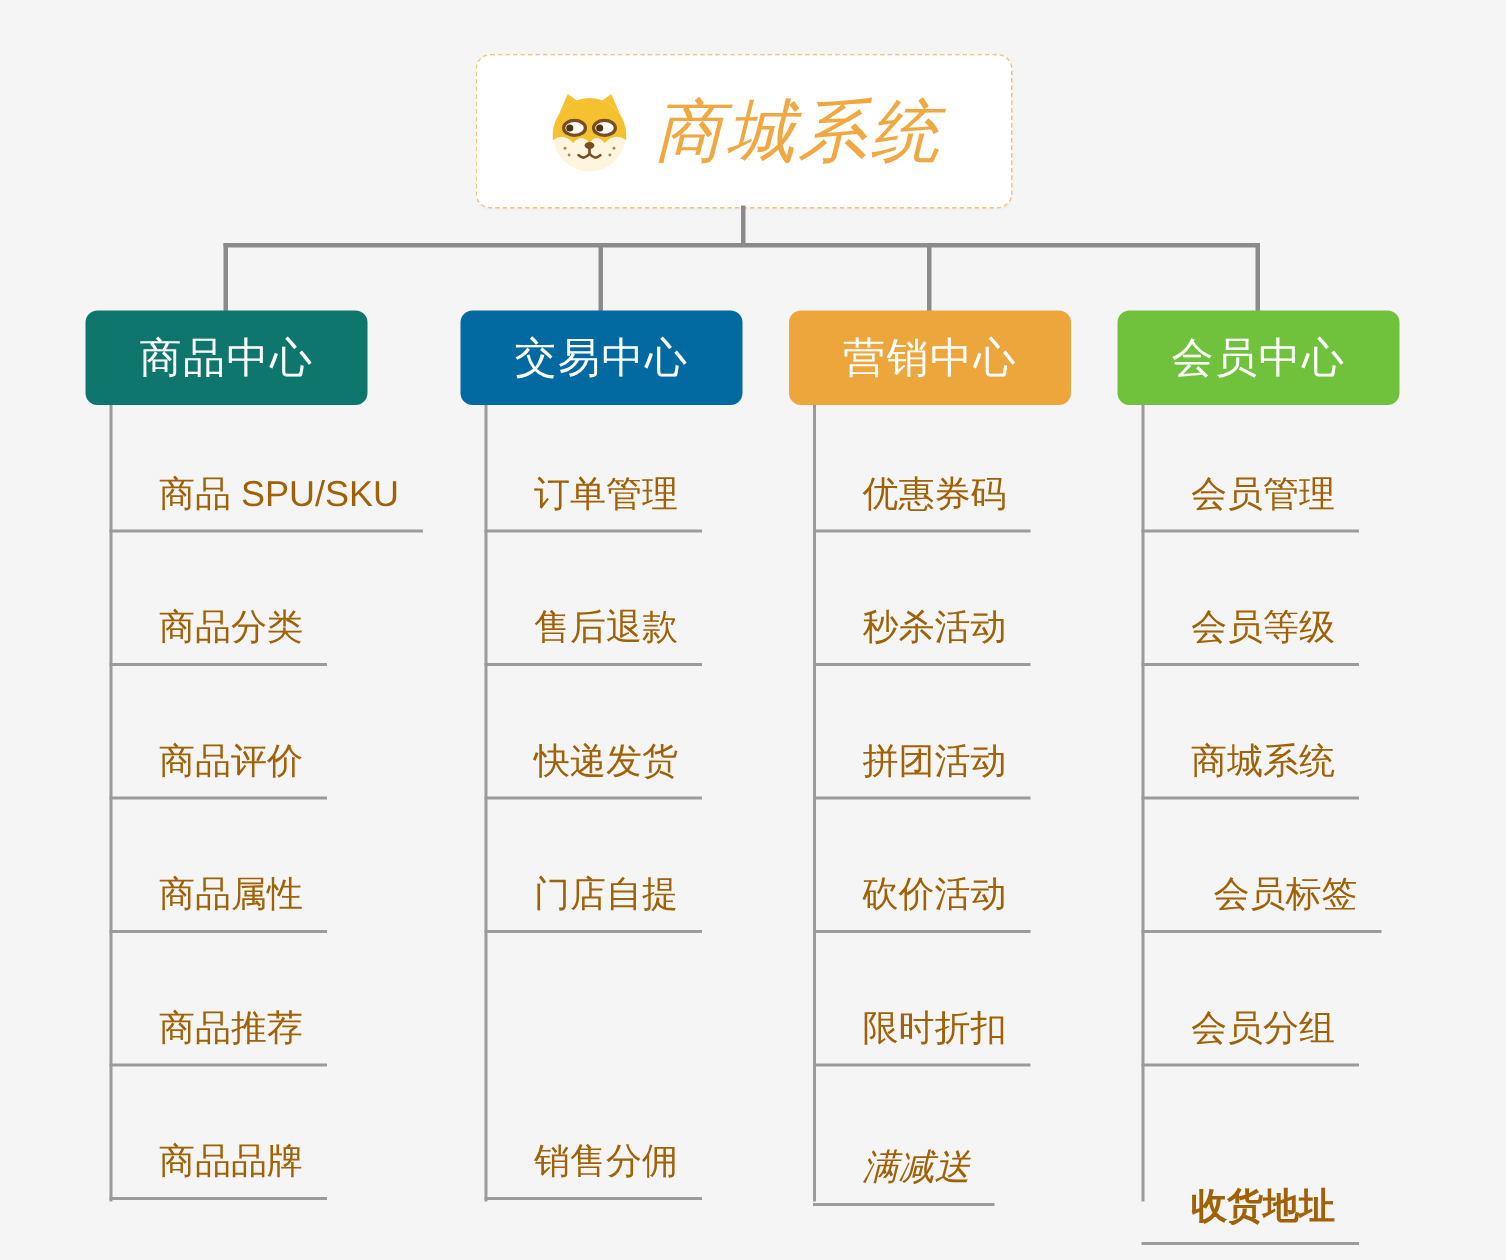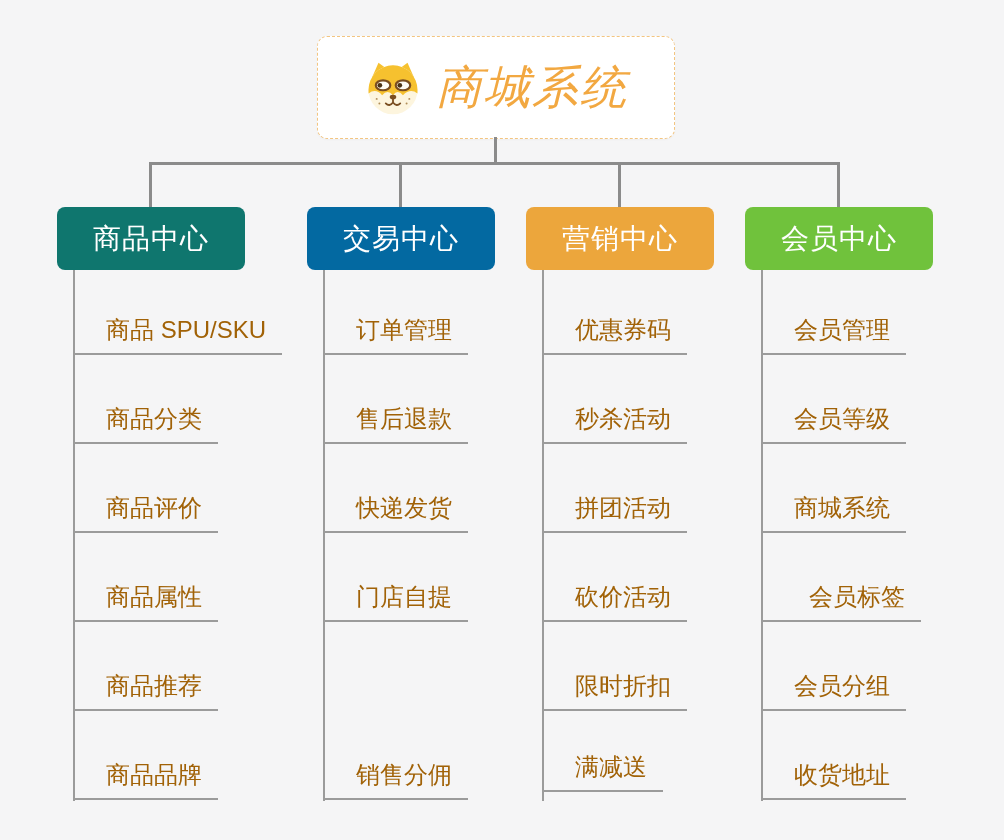--- a/index.html
+++ b/index.html
@@ -108,29 +108,29 @@
       <div class="branch branch-2">
     <div class="branch-box" style="background: rgb(236, 166, 60);">
       <span class="branch-label">营销中心</span>
     </div>
     <div class="trunk"></div>
   <div class="leaf" style="top: 107px;">优惠券码</div>
         <div class="leaf" style="top: 196px;">秒杀活动</div>
         <div class="leaf" style="top: 285px;">拼团活动</div>
         <div class="leaf" style="top: 374px;">砍价活动</div>
         <div class="leaf" style="top: 463px;">限时折扣</div>
-        <div class="leaf" style="top: 544px;">满减送</div>
+        <div class="leaf" style="top: 556px; font-style: italic;">满减送</div>
       </div>
       <div class="branch branch-3">
     <div class="branch-box" style="background: rgb(112, 194, 60);">
       <span class="branch-label">会员中心</span>
     </div>
     <div class="trunk"></div>
   <div class="leaf" style="top: 107px;">会员管理</div>
         <div class="leaf" style="top: 196px;">会员等级</div>
         <div class="leaf" style="top: 285px;">商城系统</div>
         <div class="leaf" style="top: 374px; padding-left: 48px;">会员标签</div>
         <div class="leaf" style="top: 463px;">会员分组</div>
-        <div class="leaf" style="top: 552px;">收货地址</div>
+        <div class="leaf" style="top: 582px; font-weight: bold;">收货地址</div>
       </div>
     </div>
 
 </div>
 
 </body></html>

